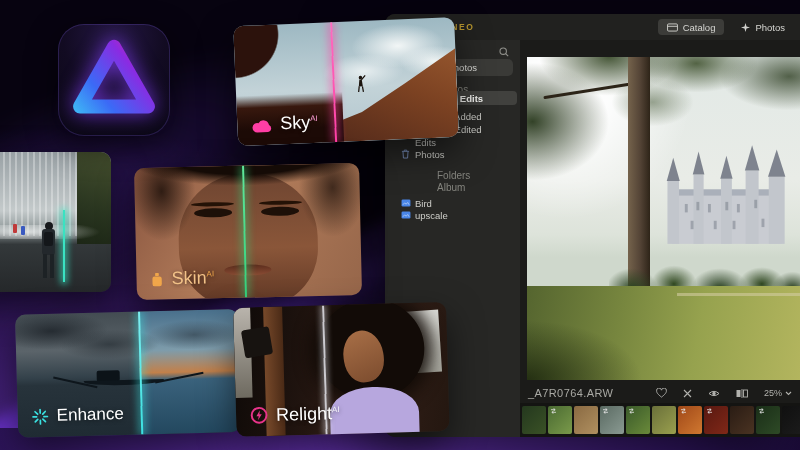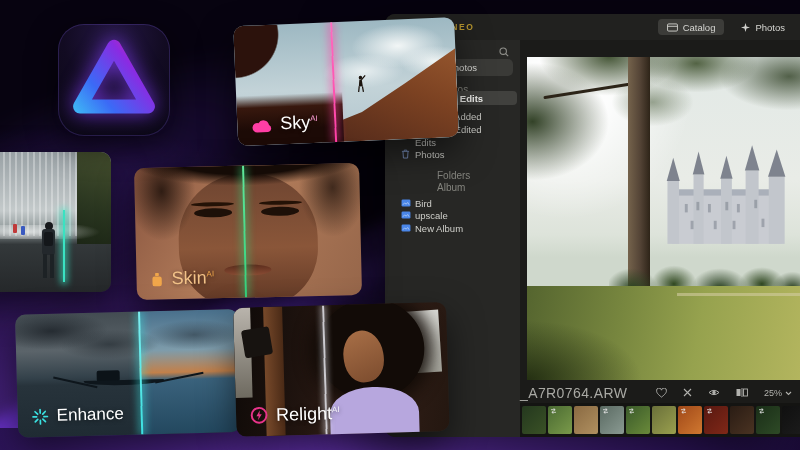--- a/index.html
+++ b/index.html
@@ -69,22 +69,22 @@
     radial-gradient(ellipse 14% 50% at 96% 70%, #243a1a, rgba(36,58,26,0) 75%);}
   .lawn{position:absolute;left:0;bottom:0;width:100%;height:29%;
     background:linear-gradient(100deg,#55652f 0%,#78873f 35%,#96a24e 62%,#b3b55e 100%);}
   .lawn:before{content:"";position:absolute;inset:0;
     background:radial-gradient(ellipse 60% 90% at 0% 100%, rgba(18,28,8,.75), rgba(18,28,8,0) 70%);}
   .gardenpath{position:absolute;left:55%;top:73%;width:45%;height:3px;background:rgba(210,204,160,.6);}
 
   
   .footer{position:absolute;left:135px;top:369px;width:280px;height:20px;background:#1b1b19;
     display:flex;align-items:center;}
-  .filename{font-size:14px;letter-spacing:.4px;color:#a9a9a4;}
-  .foot-icons{margin-left:auto;margin-right:8px;display:flex;align-items:flex-start;gap:16px;}
+  .filename{margin-left:8px;font-size:11px;letter-spacing:.4px;color:#a9a9a4;}
+  .foot-icons{margin-left:auto;margin-right:8px;display:flex;align-items:flex-end;gap:16px;}
   .zoomctl{display:flex;align-items:center;gap:3px;color:#b2b2ae;font-size:9px;cursor:pointer;}
   .filmstrip{position:absolute;left:135px;top:389px;width:280px;height:34px;background:#141412;
     display:flex;align-items:center;gap:2px;padding-left:2px;box-sizing:border-box;overflow:hidden;}
   .thumb{position:relative;flex:0 0 24px;width:24px;height:28px;border-radius:2px;overflow:hidden;cursor:pointer;}
   .thumb .badge{position:absolute;left:2px;top:2px;}
 
   
   .card{position:absolute;z-index:5;border-radius:10px;overflow:hidden;
     box-shadow:0 14px 34px rgba(0,0,0,.55);}
   .divider{position:absolute;top:0;bottom:0;width:2px;}
@@ -252,29 +252,20 @@
         <span class="lbl">Bird</span>
       </div>
       <div class="sb-item plain" style="top:168px">
         <span class="ic">
           <svg width="10" height="8" viewBox="0 0 11 9">
               <rect x="0.5" y="0.5" width="10" height="8" rx="1.5" fill="#4a86e8"></rect>
               <path d="M2 6.5l2-2.2 1.6 1.6 1.8-2 1.6 2.6" stroke="#c2d8fa" stroke-width="0.8" fill="none"></path>
             </svg>
         </span>
         <span class="lbl">upscale</span>
-      </div>
-      <div class="sb-item plain" style="top:181px">
-        <span class="ic">
-          <svg width="10" height="8" viewBox="0 0 11 9">
-              <rect x="0.5" y="0.5" width="10" height="8" rx="1.5" fill="#4a86e8"></rect>
-              <path d="M2 6.5l2-2.2 1.6 1.6 1.8-2 1.6 2.6" stroke="#c2d8fa" stroke-width="0.8" fill="none"></path>
-            </svg>
-        </span>
-        <span class="lbl">New Album</span>
       </div>
     </div>
 
     <div class="canvas">
       <div class="photo">
         <div class="sunglare"></div>
         <div class="foliage"></div>
         <div class="branch"></div>
         <svg class="castle" viewBox="0 0 200 120" preserveAspectRatio="none">
           <rect x="26" y="50" width="152" height="48" fill="#c9ccd2"></rect>

